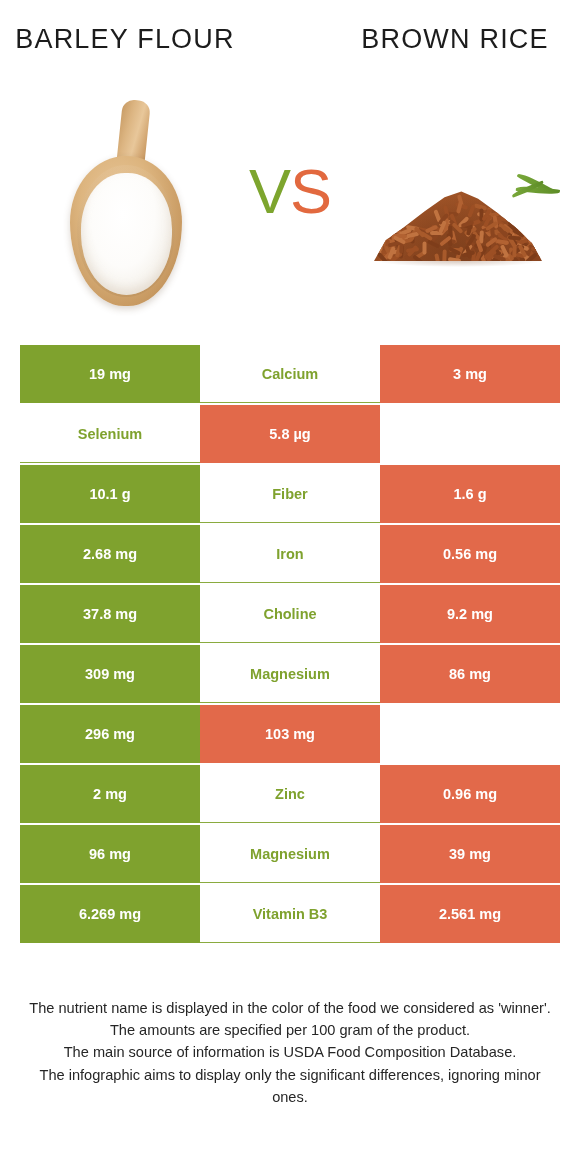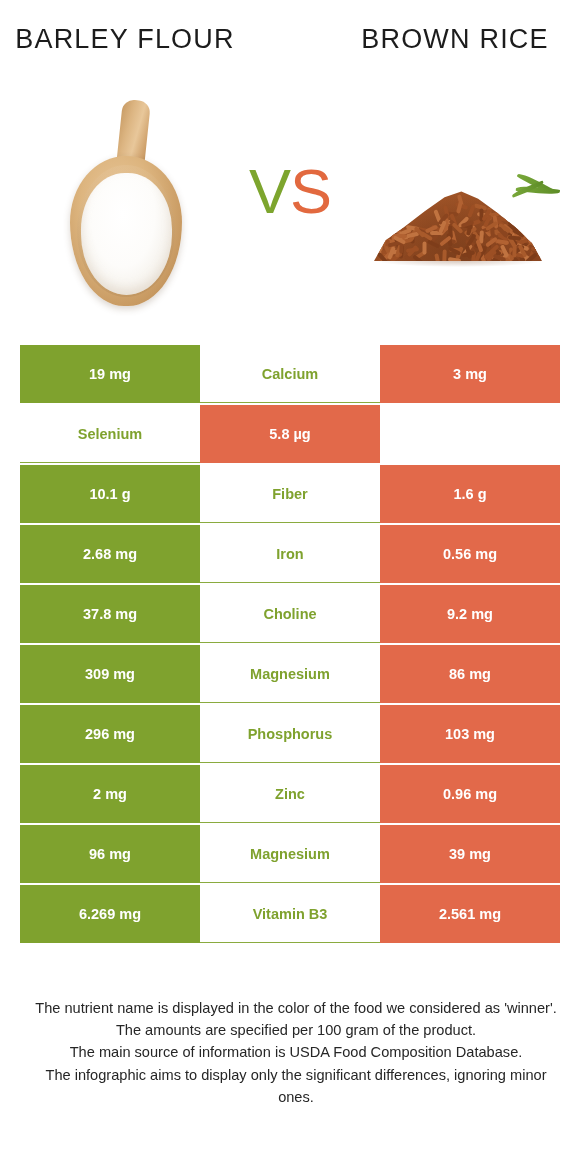--- a/index.html
+++ b/index.html
@@ -182,21 +182,20 @@
   .footer {
     position: absolute;
     left: 24px;
     top: 997px;
     width: 532px;
     text-align: center;
     font-size: 14.6px;
     line-height: 1.52;
     color: #262626;
     font-weight: 400;
-    margin-left: 6px;
   }
   .footer div { white-space: normal; }
 </style>
 </head>
 <body>
 
 <div class="header">
 
   <div class="title title-right">Brown rice</div>
   <div class="title title-left">Barley flour</div>
@@ -437,21 +436,20 @@
     <div class="cell cell-mid">Choline</div>
     <div class="cell cell-right">9.2 mg</div>
   </div>
   <div class="row">
     <div class="cell cell-left">309 mg</div>
     <div class="cell cell-mid">Magnesium</div>
     <div class="cell cell-right">86 mg</div>
   </div>
   <div class="row">
     <div class="cell cell-left">296 mg</div>
-    <div class="cell cell-mid">Phosphorus</div>
     <div class="cell cell-right">103 mg</div>
   </div>
   <div class="row">
     <div class="cell cell-left">2 mg</div>
     <div class="cell cell-mid">Zinc</div>
     <div class="cell cell-right">0.96 mg</div>
   </div>
   <div class="row">
     <div class="cell cell-left">96 mg</div>
     <div class="cell cell-mid">Magnesium</div>

